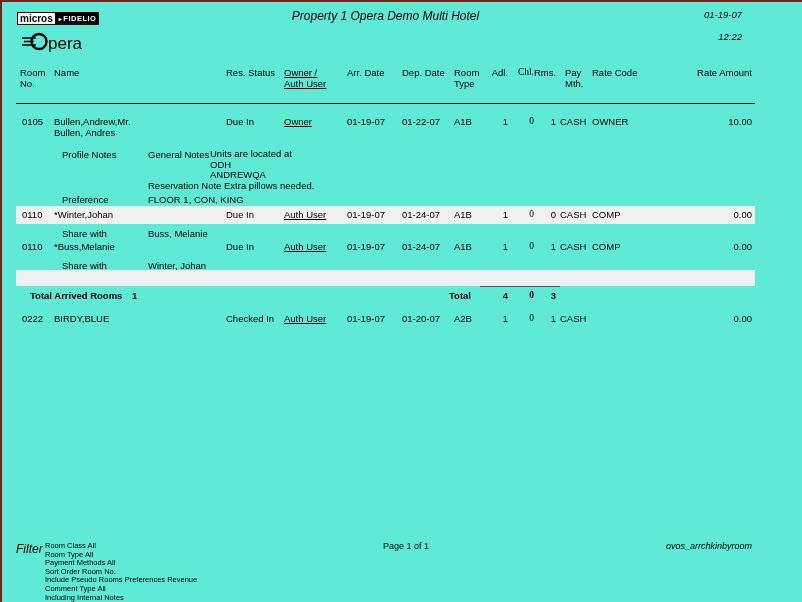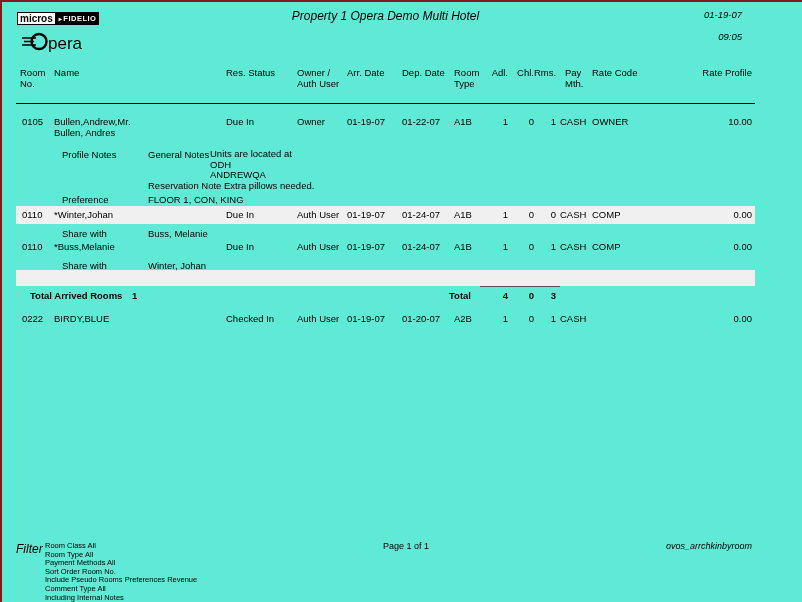--- a/index.html
+++ b/index.html
@@ -23,26 +23,26 @@
   .fidelio-arrow{font-size:6px;margin-right:1px;color:#fff;}
   .title{left:14px;width:739px;text-align:center;font-size:12px;font-style:italic;}
   .subtitle{left:14px;width:739px;text-align:center;font-size:11px;font-style:italic;font-weight:bold;}
   .rt{left:650px;width:90px;text-align:right;font-style:italic;font-size:9.5px;}
   
   .trow{position:absolute;left:0;width:800px;height:12px;line-height:11px;}
   .c{position:absolute;top:0;white-space:pre-line;}
   .room{left:20px;}
   .name{left:52px;}
   .status{left:224px;}
-  .owner{left:295px;}
+  .owner{left:282px;text-decoration:underline;}
   .arr{left:345px;}
   .dep{left:400px;}
   .type{left:452px;}
   .adl{left:470px;width:36px;text-align:right;}
-  .chl{left:508px;width:24px;text-align:right;}
+  .chl{left:508px;width:24px;text-align:right;font-family:Liberation Serif, serif;}
   .rms{left:532px;width:22px;text-align:right;}
   .pay{left:558px;}
   .payh{left:563px;}
   .code{left:590px;}
   .amount{left:650px;width:100px;text-align:right;}
   .nlabel{left:60px;}
   .nvalue{left:146px;}
   .ntext{left:208px;line-height:10.5px;}
   .hrule{position:absolute;left:14px;width:739px;border-top:1px solid #000;height:0;}
   .band{position:absolute;left:14px;width:739px;background:#f0f0f0;}
@@ -74,40 +74,40 @@
       <line x1="0" y1="7" x2="14" y2="7"></line>
       <line x1="2" y1="10.5" x2="12" y2="10.5"></line>
       <line x1="0" y1="14" x2="14" y2="14"></line>
     </g>
     <circle cx="17" cy="10.5" r="7.5" fill="none" stroke="#000" stroke-width="2.4"></circle>
     <text x="26" y="17.5" font-size="17" font-family="Liberation Sans, sans-serif" fill="#000">pera</text>
   </svg>
 
   <div class="abs title" style="top:7px;">Property 1 Opera Demo Multi Hotel</div>
   <div class="abs rt" style="top:7px;">01-19-07</div>
-  <div class="abs rt" style="top:29px;">09:05</div>
+  <div class="abs rt" style="top:29px;">12:22</div>
 
   <div class="trow" style="top:65px;">
     <span class="c pre" style="left:18px;">Room
 No.</span>
     <span class="c name">Name</span>
     <span class="c status">Res. Status</span>
     <span class="c owner pre">Owner /
 Auth User</span>
     <span class="c arr">Arr. Date</span>
     <span class="c dep">Dep. Date</span>
     <span class="c type pre">Room
 Type</span>
     <span class="c adl">Adl.</span>
     <span class="c chl">Chl.</span>
     <span class="c rms">Rms.</span>
     <span class="c payh pre">Pay
 Mth.</span>
     <span class="c code">Rate Code</span>
-    <span class="c amount">Rate Profile</span>
+    <span class="c amount">Rate Amount</span>
   </div>
   <div class="hrule" style="top:101px;"></div>
 
   <div class="band" style="top:204px;height:18px;"></div>
   <div class="band" style="top:268px;height:16px;"></div>
 
   <div class="trow" style="top:114px;">
     <span class="c room">0105</span>
     <span class="c name pre">Bullen,Andrew,Mr.
 Bullen, Andres</span>

